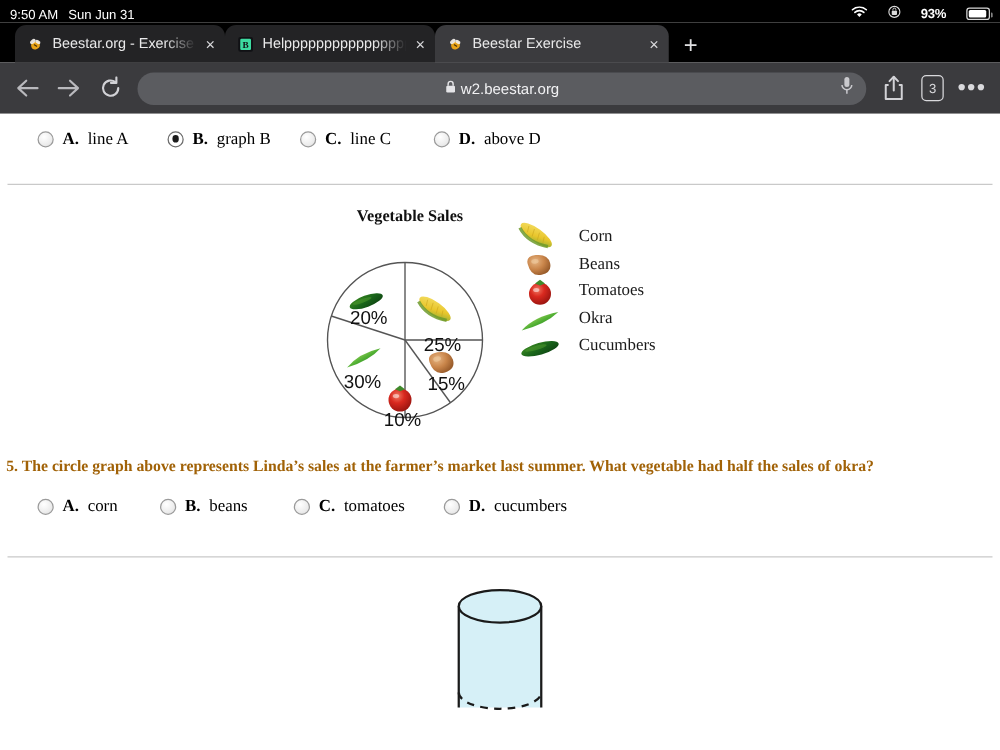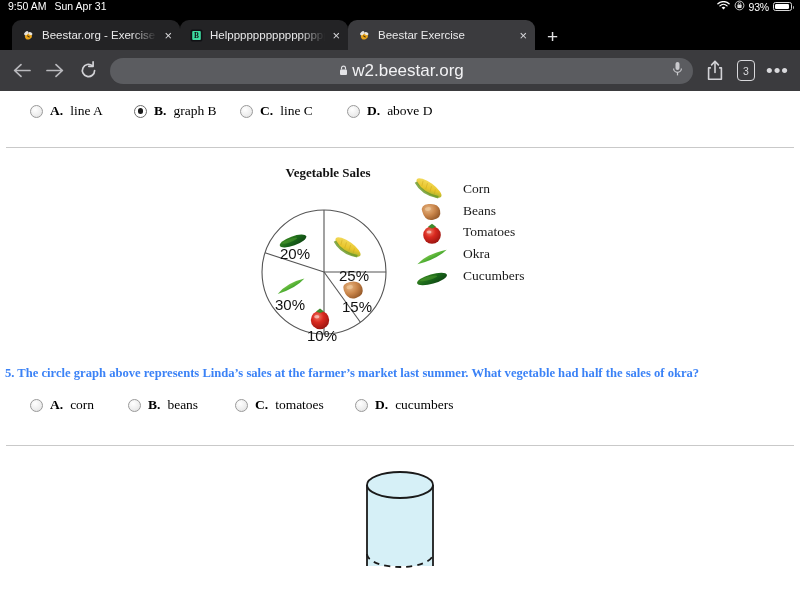--- a/index.html
+++ b/index.html
@@ -7,29 +7,29 @@
     width: 800px; height: 600px;
     overflow: hidden;
     background: #ffffff;
     font-family: "Liberation Sans", sans-serif;
   }
 
   
   .statusbar {
     height: 18px; width: 100%;
     background: #000000;
-    display: flex; align-items: flex-start;
+    display: flex; align-items: flex-end;
     padding: 0 8px;
     color: #ffffff;
     font-size: 10.5px;
     font-family: "Liberation Sans", sans-serif;
   }
   .sb-left { display: flex; align-items: center; gap: 8px; }
   .sb-spacer { flex: 1; }
-  .sb-right { display: flex; align-items: center; gap: 4px; }
+  .sb-right { display: flex; align-items: center; gap: 16px; font-weight: bold; }
   .sb-batt-pct { font-size: 10.5px; letter-spacing: -0.2px; }
   .batt-shell {
     width: 19px; height: 9.5px;
     border: 1px solid #d8d8d8; border-radius: 2.5px;
     position: relative; display: inline-block;
   }
   .batt-shell::after {
     content: ""; position: absolute;
     right: -3px; top: 3px;
     width: 1.5px; height: 3.5px;
@@ -98,21 +98,21 @@
     flex: 1; height: 26px;
     background: #5b5c60;
     border-radius: 13px;
     display: flex; align-items: center;
     justify-content: center;
     position: relative;
     padding: 0 12px;
   }
   .url-center { display: flex; align-items: center; gap: 4px; }
   .url-text {
-    color: #f2f2f4; font-size: 17px;
+    color: #f2f2f4; font-size: 12px;
     font-family: "Liberation Sans", sans-serif;
   }
   .mic { position: absolute; right: 10px; top: 50%; transform: translateY(-50%); }
   .tabcount {
     width: 18px; height: 21px;
     border: 1.6px solid #d9d9dc; border-radius: 4px;
     color: #d9d9dc; font-size: 10.5px;
     display: flex; align-items: center; justify-content: center;
   }
   .dots { color: #d9d9dc; font-size: 19px; line-height: 0.5; letter-spacing: 1px; }
@@ -181,34 +181,34 @@
     font-family: "Liberation Sans", sans-serif;
     font-size: 15px;
     fill: #111;
   }
 
   
   .question {
     font-family: "Liberation Serif", serif;
     font-weight: bold;
     font-size: 12.6px;
-    color: #3b82f6;
+    color: #a16207;
     padding-left: 5px;
   }
 
   
   .cyl-wrap { display: flex; justify-content: center; }
 </style>
 </head>
 <body>
 
 <div class="statusbar">
   <div class="sb-left">
     <span>9:50 AM</span>
-    <span>Sun Apr 31</span>
+    <span>Sun Jun 31</span>
   </div>
   <div class="sb-spacer"></div>
   <div class="sb-right">
     <span>
       <svg width="13" height="10" viewBox="0 0 13 10">
         <path d="M6.5 8.6 L4.6 6.5 A2.9 2.9 0 0 1 8.4 6.5 Z" fill="#fff"></path>
         <path d="M2.9 4.9 A5.2 5.2 0 0 1 10.1 4.9" stroke="#fff" stroke-width="1.3" fill="none" stroke-linecap="round"></path>
         <path d="M0.9 2.8 A8.1 8.1 0 0 1 12.1 2.8" stroke="#fff" stroke-width="1.3" fill="none" stroke-linecap="round"></path>
       </svg>
     </span>

